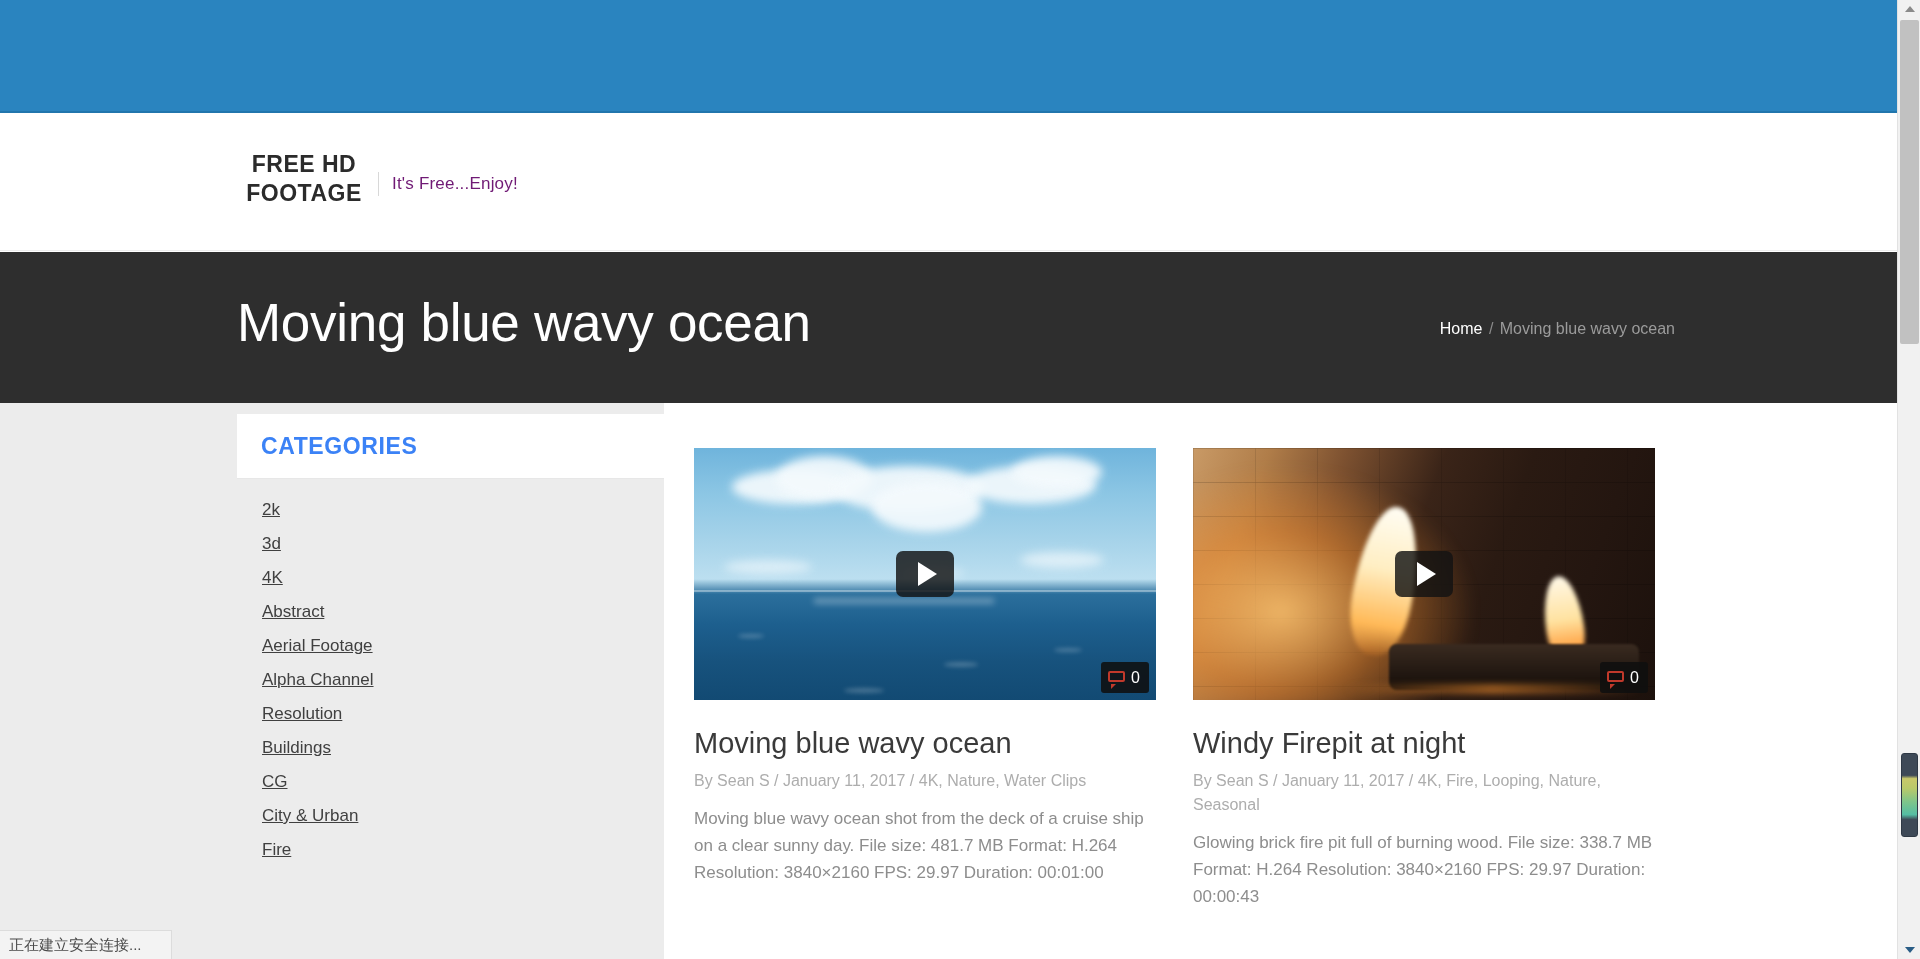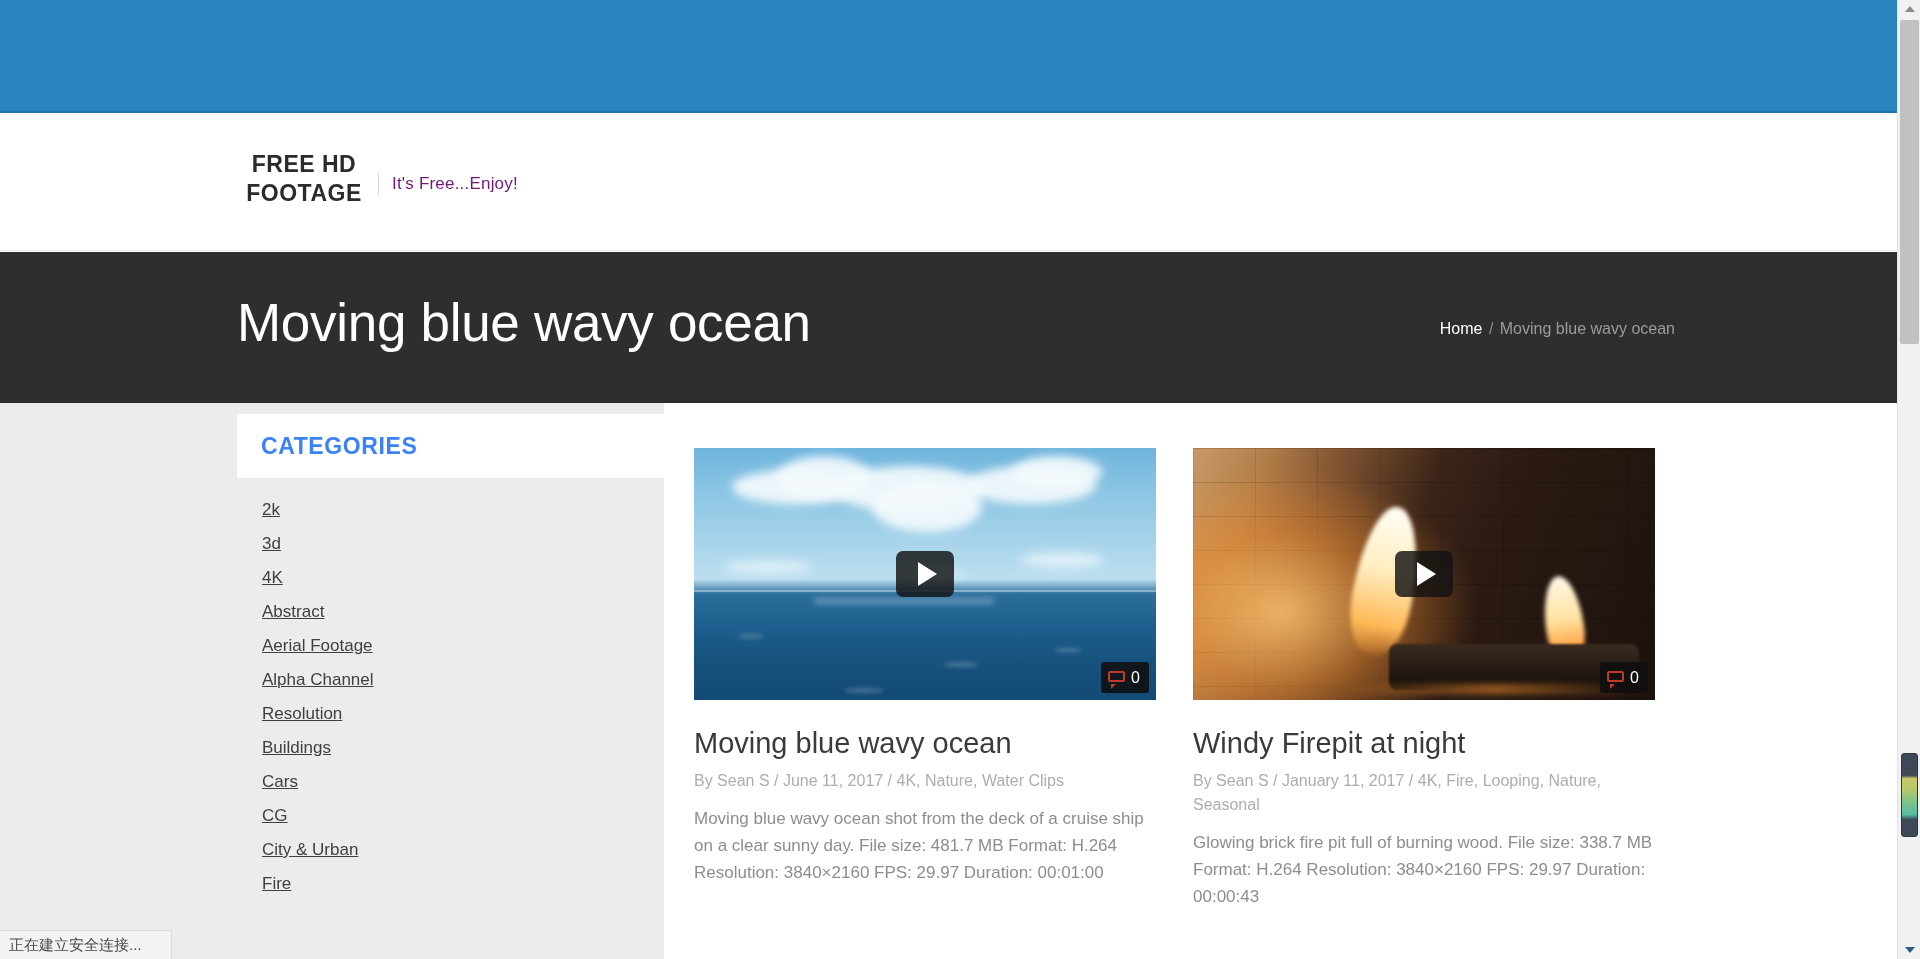--- a/index.html
+++ b/index.html
@@ -305,21 +305,20 @@
         </div>
         <ul class="cat-list">
           <li class="cat-item">2k</li>
           <li class="cat-item">3d</li>
           <li class="cat-item">4K</li>
           <li class="cat-item">Abstract</li>
           <li class="cat-item">Aerial Footage</li>
           <li class="cat-item">Alpha Channel</li>
           <li class="cat-item">Resolution</li>
           <li class="cat-item">Buildings</li>
-          <li class="cat-item">Cars</li>
           <li class="cat-item">CG</li>
           <li class="cat-item">City &amp; Urban</li>
           <li class="cat-item">Fire</li>
         </ul>
       </div>
     </aside>
 
     <div class="grid">
 
       <article class="card">
@@ -344,21 +343,21 @@
           </div>
           <div class="cmt-badge">
             <span class="cmt-icon">
               <span class="bubble"></span>
                 <span class="tail"></span>
             </span>
             <span class="cmt-count">0</span>
           </div>
         </div>
         <h2 class="card-title">Moving blue wavy ocean</h2>
-        <div class="card-meta">By Sean S / June 11, 2017 / 4K, Nature, Water Clips</div>
+        <div class="card-meta">By Sean S / January 11, 2017 / 4K, Nature, Water Clips</div>
         <p class="card-desc">Moving blue wavy ocean shot from the deck of a cruise ship on a clear sunny day. File size: 481.7 MB Format: H.264 Resolution: 3840×2160 FPS: 29.97 Duration: 00:01:00</p>
       </article>
 
       <article class="card">
         <div class="thumb thumb-fire">
           <div class="brick-lines"></div>
           <div class="fire-glow"></div>
           <div class="flame flame-main"></div>
           <div class="flame flame-2"></div>
           <div class="logs"></div>

